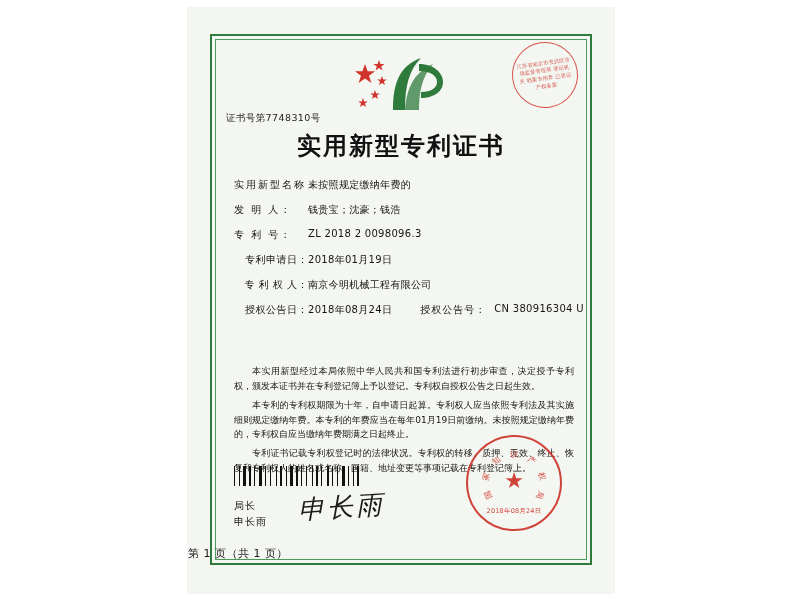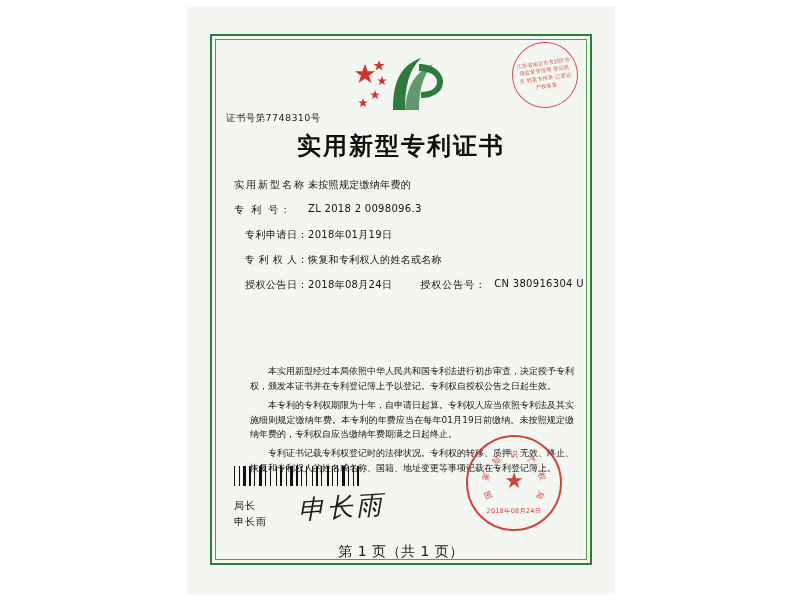--- a/index.html
+++ b/index.html
@@ -149,21 +149,21 @@
     left: 46px;
     right: 40px;
     top: 356px;
     font-size: 9px;
     line-height: 1.65;
     color: #161616;
     text-align: justify;
     font-family: "DejaVu Sans", sans-serif;
   }
   .body-text p {
-    margin: 0 0 4px 16px;
+    margin: 0 0 4px 0;
     text-indent: 18px;
   }
   
   .barcode {
     position: absolute;
     left: 46px;
     top: 458px;
     width: 132px;
     height: 20px;
   }
@@ -236,22 +236,22 @@
     font-size: 6.5px;
     font-family: "DejaVu Sans", sans-serif;
     letter-spacing: 0.2px;
   }
   
   .page-footer {
     position: absolute;
     left: 0;
     right: 0;
     bottom: 32px;
-    text-align: center;
-    font-size: 14px;
+    text-align: left;
+    font-size: 11px;
     color: #1a1a1a;
     font-family: "DejaVu Sans", sans-serif;
     letter-spacing: 0.5px;
   }
 </style>
 </head>
 <body>
 
 <div class="page">
   <div class="certificate">
@@ -278,30 +278,34 @@
     </div>
 
     <div class="cert-title">实用新型专利证书</div>
 
     <div class="fields">
       <div class="field-row">
         <div class="field-label">实用新型名称：</div>
         <div class="field-value">未按照规定缴纳年费的</div>
       </div>
       <div class="field-row">
+        <div class="field-label">发 明 人：</div>
+        <div class="field-value">钱贵宝；沈豪；钱浩</div>
+      </div>
+      <div class="field-row">
         <div class="field-label">专 利 号：</div>
         <div class="field-value">ZL 2018 2 0098096.3</div>
       </div>
       <div class="field-row">
         <div class="field-label wide">专利申请日：</div>
         <div class="field-value">2018年01月19日</div>
       </div>
       <div class="field-row">
         <div class="field-label wide">专 利 权 人：</div>
-        <div class="field-value">恢复和专利权人的姓名或名称</div>
+        <div class="field-value">南京今明机械工程有限公司</div>
       </div>
       <div class="field-row split">
         <div class="field-label wide">授权公告日：</div>
         <div class="field-value">2018年08月24日</div>
         <div class="field-sub-label">授权公告号：</div>
         <div class="field-value">CN 380916304 U</div>
       </div>
     </div>
 
     <div class="body-text">

